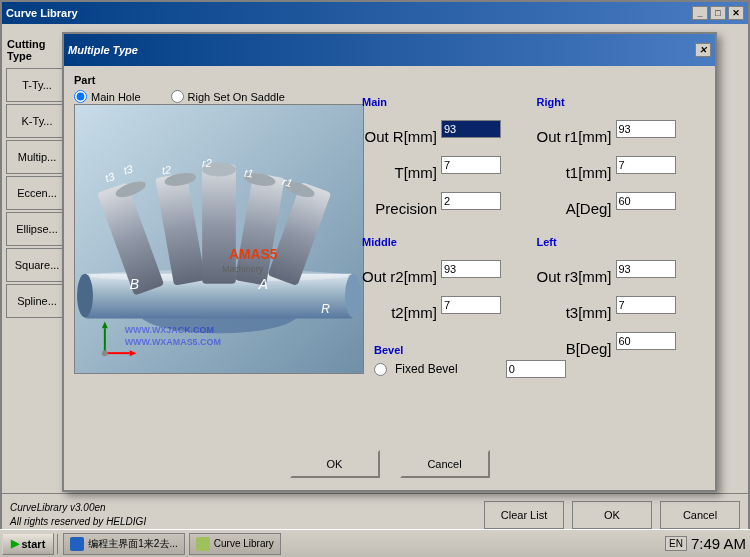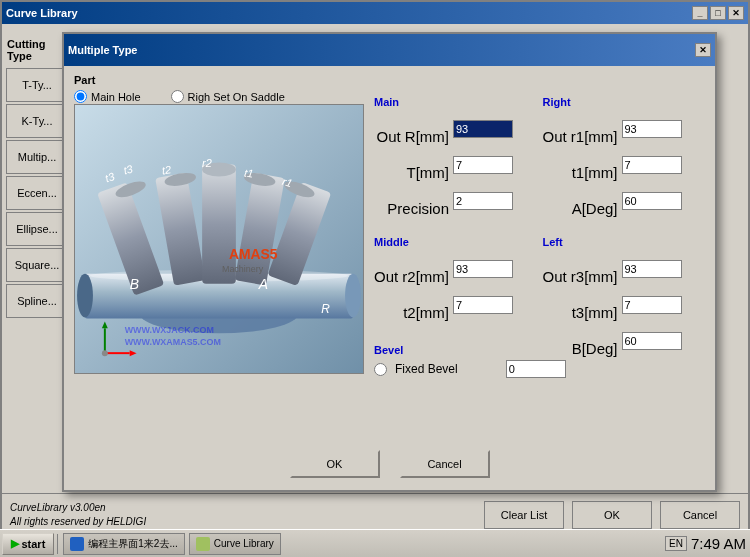--- a/index.html
+++ b/index.html
@@ -158,20 +158,21 @@
     .dialog-title {
       height: 22px;
       background: linear-gradient(to right, #003c82, #4a7cc2);
       display: flex;
       align-items: center;
       justify-content: space-between;
       padding: 16px 4px;
       color: white;
       font-size: 11px;
       font-weight: bold;
+      font-style: italic;
     }
 
     .dialog-content {
       padding: 8px 10px;
     }
 
     
     .part-label {
       font-weight: bold;
       font-size: 11px;
@@ -246,21 +247,21 @@
 
     .form-input.highlighted {
       background: #0a246a;
       color: white;
     }
 
     
     .form-columns {
       position: absolute;
       top: 62px;
-      left: 310px;
+      left: 298px;
       right: 10px;
       display: grid;
       grid-template-columns: 1fr 1fr;
       gap: 6px;
     }
 
     
     .bevel-section {
       position: absolute;
       top: 310px;

